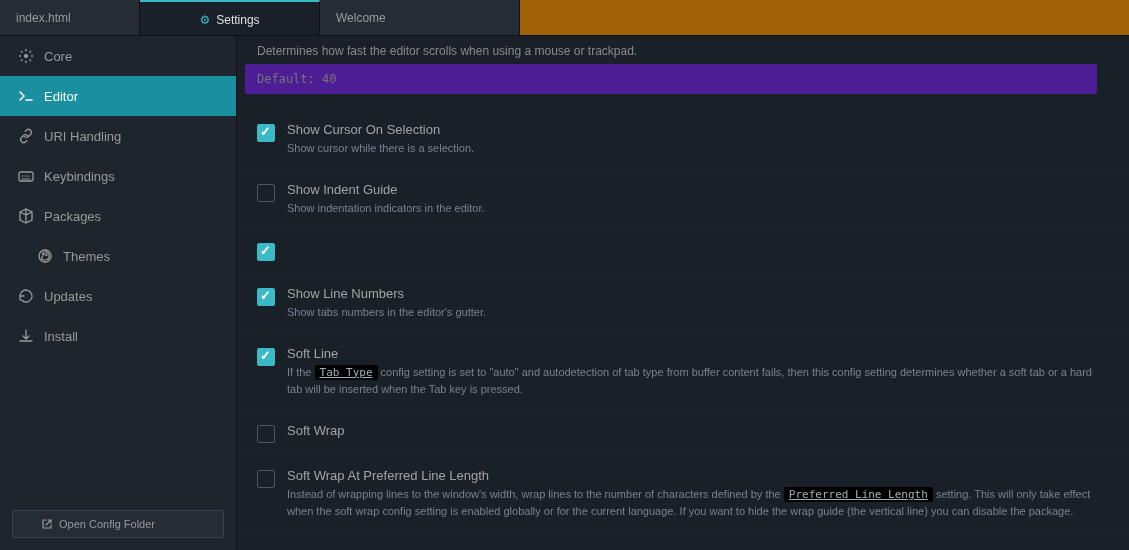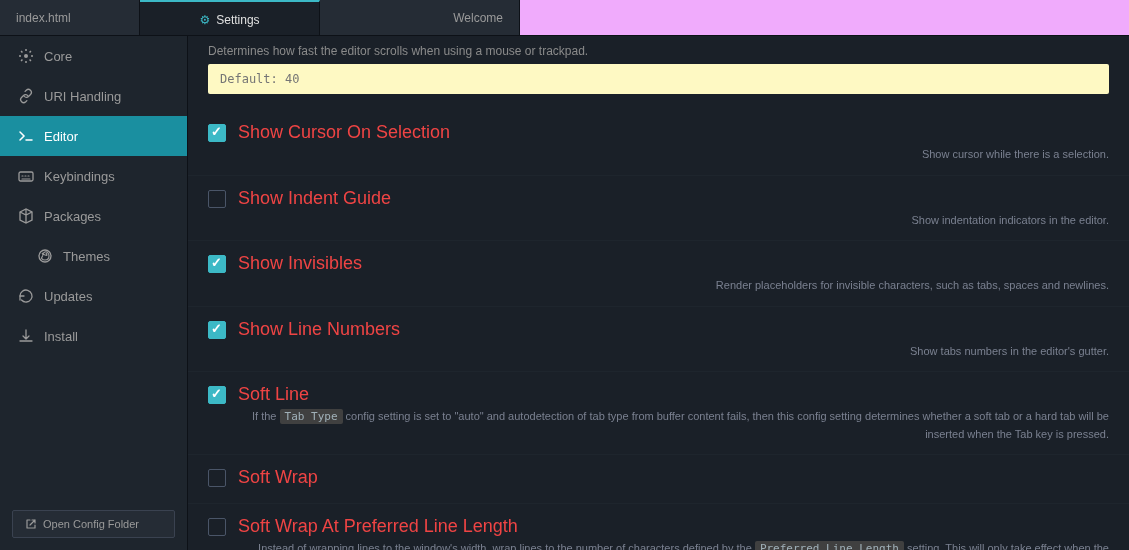--- a/index.html
+++ b/index.html
@@ -10,21 +10,21 @@
       width: 1129px;
       height: 550px;
       overflow: hidden;
       display: flex;
       flex-direction: column;
     }
 
     
     .tab-bar {
       display: flex;
-      background: #f0abfc;
+      background: #a16207;
       border-bottom: 1px solid #0d1117;
       height: 36px;
       flex-shrink: 0;
     }
     .tab {
       display: flex;
       align-items: center;
       padding: 0 16px;
       font-size: 12px;
       color: #9a9a9a;
@@ -39,36 +39,36 @@
       color: #e0e0e0;
       border-top: 2px solid #3cb9c6;
       padding-top: 2px;
     }
     .tab.settings-tab {
       min-width: 180px;
       justify-content: center;
     }
     .tab.welcome-tab {
       min-width: 200px;
-      justify-content: flex-end;
+      justify-content: flex-start;
     }
     .tab-gear {
       color: #3cb9c6;
     }
 
     
     .main {
       display: flex;
       flex: 1;
       overflow: hidden;
     }
 
     
     .sidebar {
-      width: 188px;
+      width: 237px;
       background: #1e252d;
       flex-shrink: 0;
       display: flex;
       flex-direction: column;
       border-right: 1px solid #0d1117;
     }
 
     .sidebar-item {
       display: flex;
       align-items: center;
@@ -93,21 +93,21 @@
       margin-top: auto;
       padding: 12px;
     }
     .open-config-btn {
       display: flex;
       align-items: flex-end;
       gap: 6px;
       background: #252c35;
       border: 1px solid #3a4250;
       color: #9a9a9a;
-      padding: 7px 12px;
+      padding: 7px 28px;
       font-size: 11px;
       cursor: pointer;
       width: 100%;
       border-radius: 2px;
     }
 
     
     .tooltip-container {
       position: relative;
       margin-left: 19px;
@@ -125,22 +125,22 @@
     .content::-webkit-scrollbar-track { background: #1a2028; }
     .content::-webkit-scrollbar-thumb { background: #3a4250; border-radius: 4px; }
 
     .scroll-speed-desc {
       font-size: 12px;
       color: #8a8a8a;
       padding: 8px 20px 6px;
     }
 
     .default-input {
-      margin: 0 20px 16px;
-      background: #fef9c3;
+      margin: 0 8px 16px;
+      background: #4c1d95;
       border: none;
       color: #8a8a8a;
       padding: 8px 12px;
       font-size: 12px;
       font-family: monospace;
       width: calc(100% - 40px);
       border-radius: 2px;
       outline: none;
     }
 
@@ -177,37 +177,37 @@
       left: 2px;
       color: #fff;
       font-size: 13px;
       font-weight: bold;
     }
 
     .setting-text {
       flex: 1;
     }
     .setting-title {
-      font-size: 18px;
-      color: #ef4444;
+      font-size: 13px;
+      color: #a3a3a3;
       margin-bottom: 3px;
     }
     .setting-desc {
       font-size: 11px;
       color: #7a8090;
       line-height: 1.5;
-      text-align: right;
     }
     .setting-desc code {
-      background: #404040;
+      background: #000000;
       padding: 1px 5px;
       border-radius: 2px;
       font-family: monospace;
       font-size: 11px;
       color: #a0b0b8;
+      text-decoration: underline;
     }
   </style>
 </head>
 <body>
 
 <div class="tab-bar">
   <div class="tab">
     <span>index.html</span>
   </div>
   <div class="tab active settings-tab">
@@ -224,34 +224,34 @@
   <div class="sidebar">
 
     <div class="sidebar-item">
       <svg viewBox="0 0 16 16" fill="currentColor">
         <circle cx="8" cy="8" r="2" fill="#9a9a9a"></circle>
         <path d="M8 1v2M8 13v2M1 8h2M13 8h2M3.05 3.05l1.41 1.41M11.54 11.54l1.41 1.41M3.05 12.95l1.41-1.41M11.54 4.46l1.41-1.41" stroke="#9a9a9a" stroke-width="1.5" fill="none"></path>
       </svg>
       <span>Core</span>
     </div>
 
+    <div class="sidebar-item active">
+      <svg viewBox="0 0 16 16" fill="none">
+        <path d="M2 4l4 4-4 4" stroke="white" stroke-width="1.5" stroke-linecap="round"></path>
+        <path d="M8 12h6" stroke="white" stroke-width="1.5" stroke-linecap="round"></path>
+      </svg>
+      <span>Editor</span>
+    </div>
+
     <div class="sidebar-item">
       <svg viewBox="0 0 16 16" fill="none">
         <path d="M6 8a3 3 0 0 0 4.5.5l2-2a3 3 0 0 0-4.24-4.24l-1.15 1.14" stroke="#9a9a9a" stroke-width="1.3" stroke-linecap="round"></path>
         <path d="M10 8a3 3 0 0 0-4.5-.5l-2 2a3 3 0 0 0 4.24 4.24l1.14-1.14" stroke="#9a9a9a" stroke-width="1.3" stroke-linecap="round"></path>
       </svg>
       <span>URI Handling</span>
-    </div>
-
-    <div class="sidebar-item active">
-      <svg viewBox="0 0 16 16" fill="none">
-        <path d="M2 4l4 4-4 4" stroke="white" stroke-width="1.5" stroke-linecap="round"></path>
-        <path d="M8 12h6" stroke="white" stroke-width="1.5" stroke-linecap="round"></path>
-      </svg>
-      <span>Editor</span>
     </div>
 
     <div class="sidebar-item">
       <svg viewBox="0 0 16 16" fill="none">
         <rect x="1" y="4" width="14" height="9" rx="1.5" stroke="#9a9a9a" stroke-width="1.3"></rect>
         <path d="M4 8h1M7 8h1M10 8h1M4 11h8" stroke="#9a9a9a" stroke-width="1.2" stroke-linecap="round"></path>
       </svg>
       <span>Keybindings</span>
     </div>
 
@@ -317,24 +317,20 @@
       <input type="checkbox" class="setting-checkbox" style="">
       <div class="setting-text">
         <div class="setting-title">Show Indent Guide</div>
         <div class="setting-desc">Show indentation indicators in the editor.</div>
       </div>
     </div>
 
     
     <div class="setting-item" style="position:relative;">
       <input type="checkbox" class="setting-checkbox checked" style="">
-      <div class="setting-text">
-        <div class="setting-title">Show Invisibles</div>
-        <div class="setting-desc">Render placeholders for invisible characters, such as tabs, spaces and newlines.</div>
-      </div>
 
     </div>
 
     
     <div class="setting-item">
       <input type="checkbox" class="setting-checkbox checked" style="">
       <div class="setting-text">
         <div class="setting-title">Show Line Numbers</div>
         <div class="setting-desc">Show tabs numbers in the editor's gutter.</div>
       </div>

